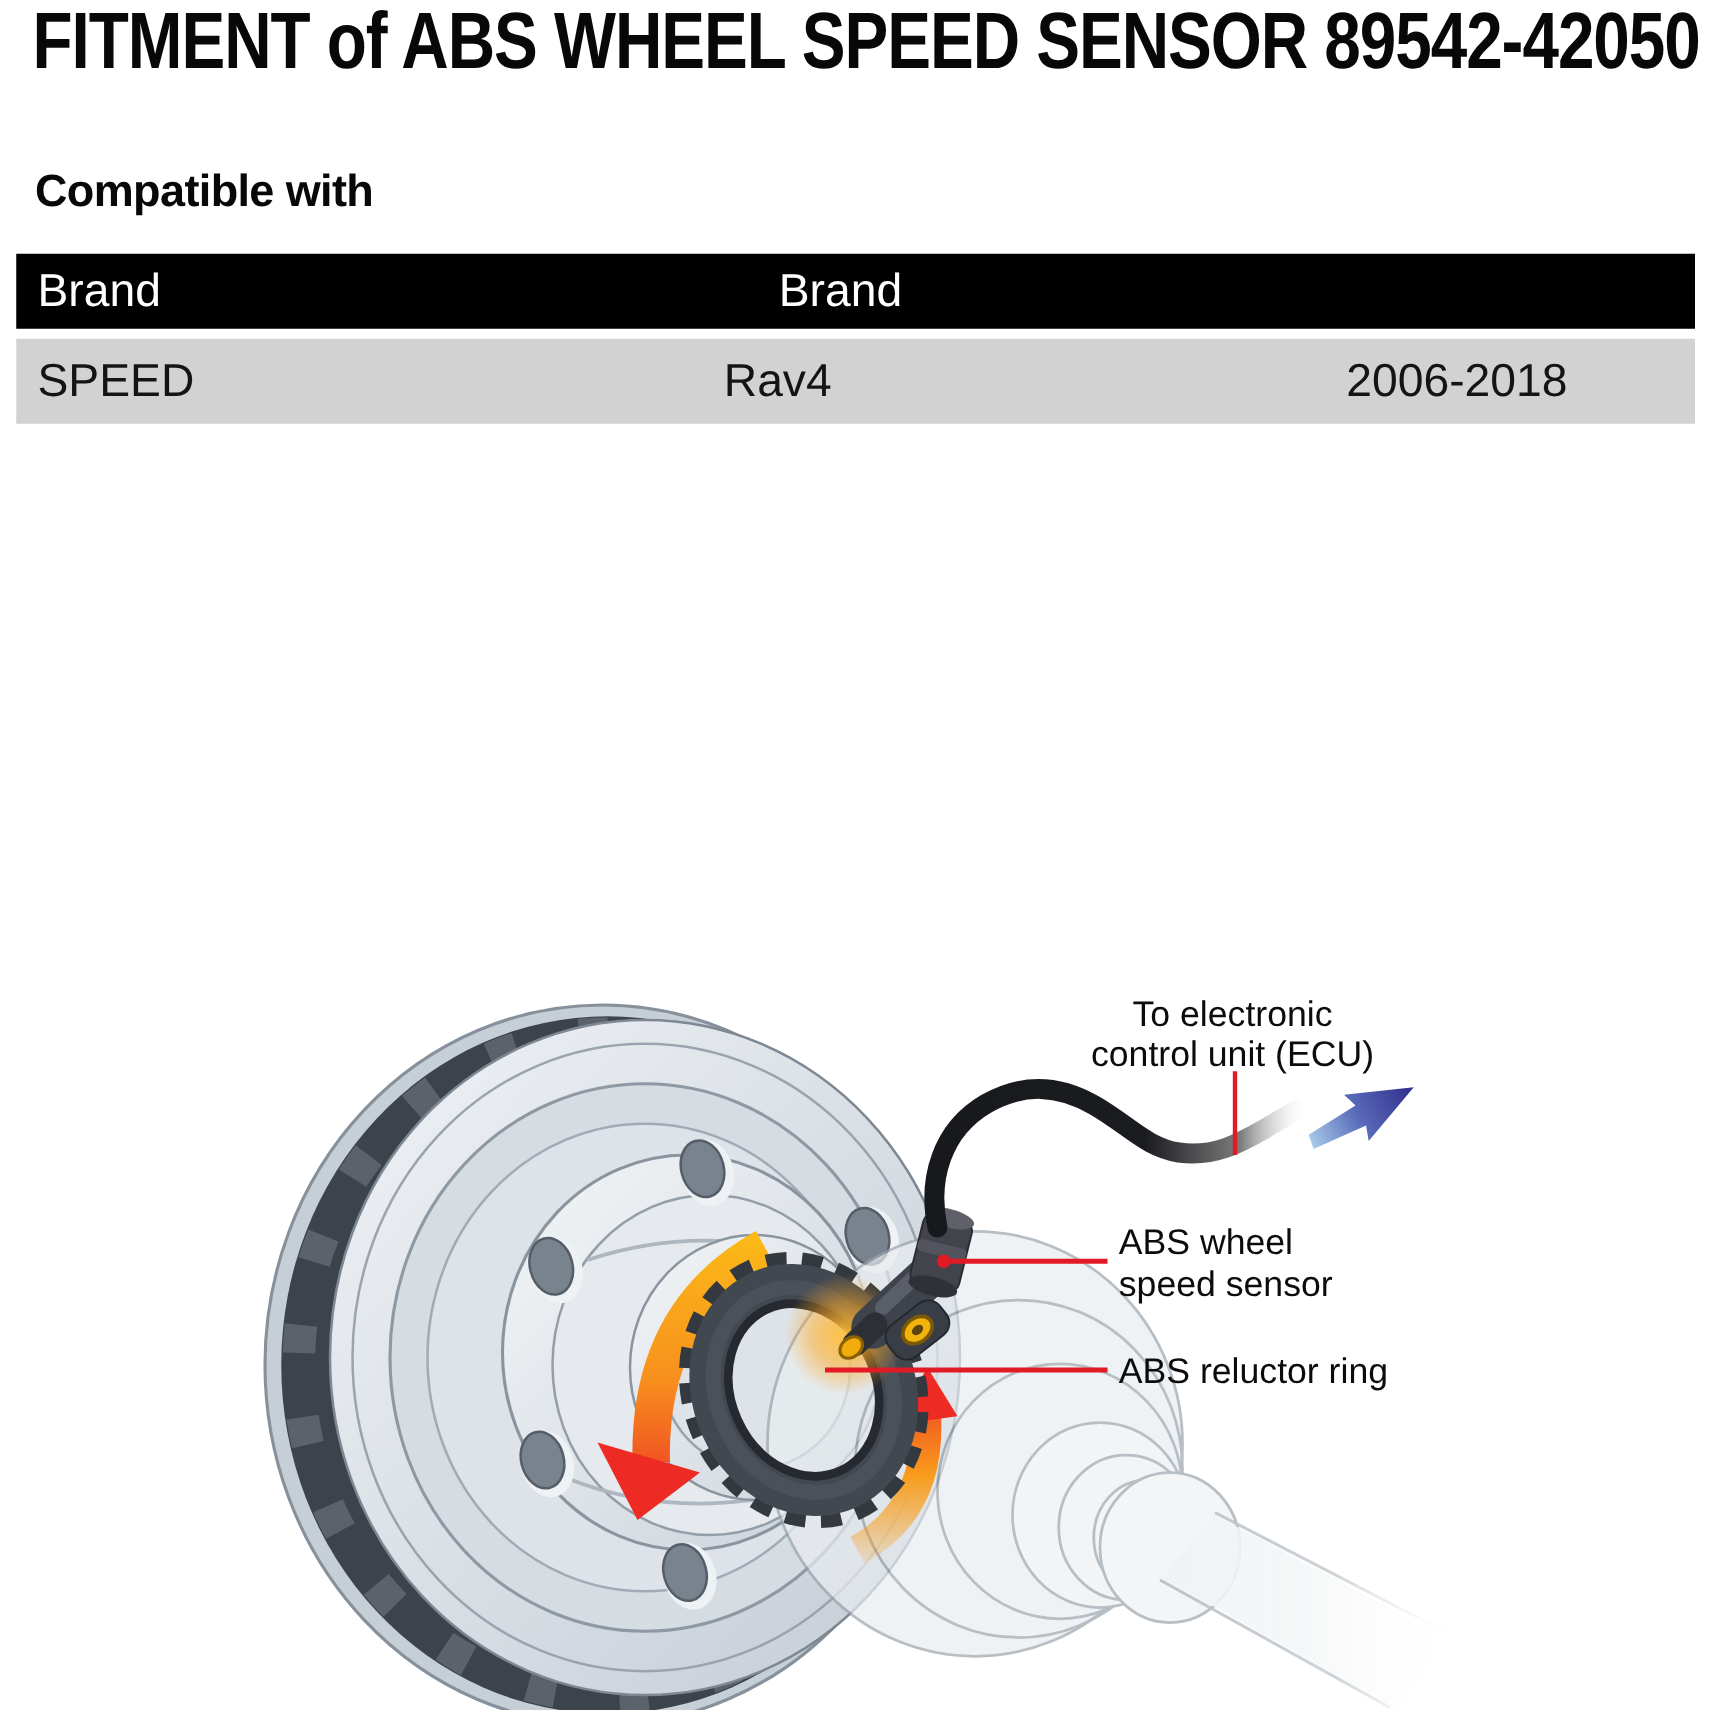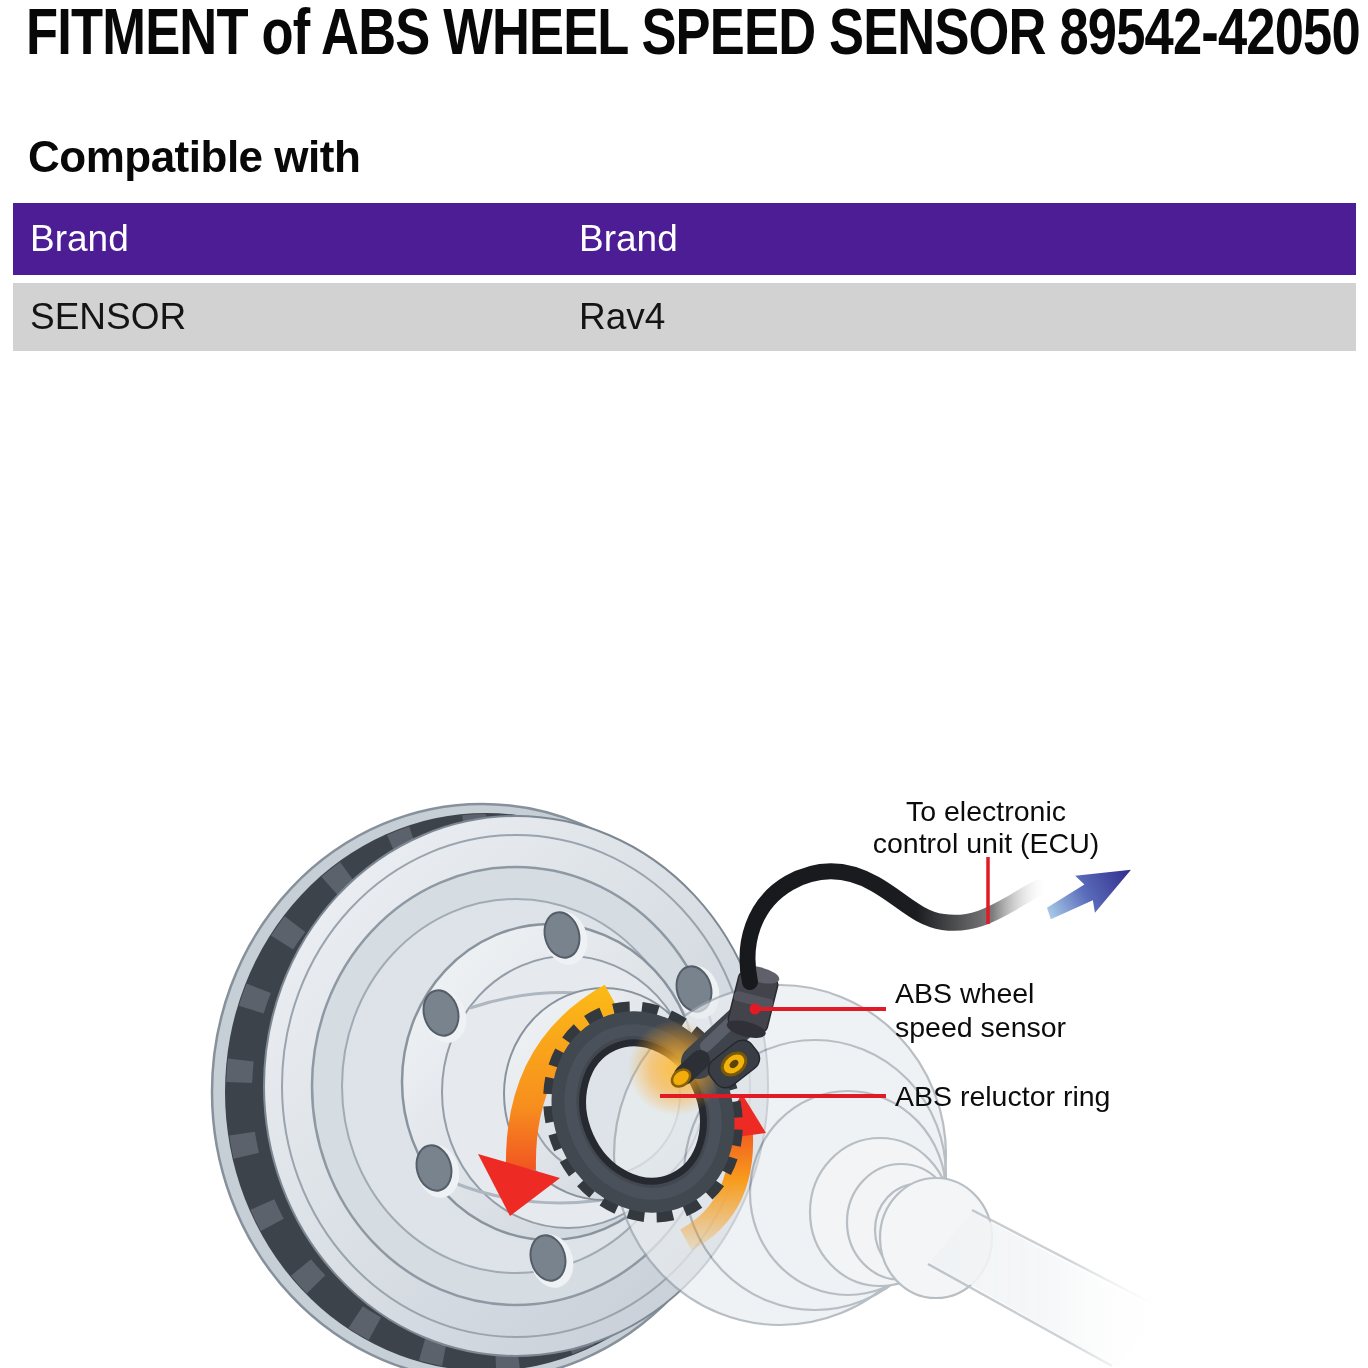--- a/index.html
+++ b/index.html
@@ -7,47 +7,48 @@
     width:1368px;height:1368px;background:#ffffff;position:relative;overflow:hidden;
     font-family:"Liberation Sans",sans-serif;color:#0b0b0b;
   }
   .page-title{
     position:absolute;left:26px;top:-4px;white-space:nowrap;
     font-size:64px;font-weight:bold;letter-spacing:-1px;line-height:72px;
     transform:scale(.82,1);transform-origin:0 50%;color:#080808;
   }
   .subheading{
     position:absolute;left:28px;top:132px;
-    font-size:44px;font-weight:bold;letter-spacing:-.5px;color:#080808;
+    font-size:36px;font-weight:bold;letter-spacing:-.5px;color:#080808;
   }
   .fitment-table{position:absolute;left:13px;top:203px;width:1343px;}
   .t-head,.t-row{
     display:grid;grid-template-columns:549px 498px 1fr;align-items:center;
     font-size:37px;
   }
-  .t-head{height:72px;background:#4c1d95;color:#ffffff;}
+  .t-head{height:60px;background:#000000;color:#ffffff;gap:44px;}
   .t-row{height:68px;background:#d2d2d2;color:#141414;margin-top:8px;}
   .cell{padding-left:17px;}
   svg.diagram{position:absolute;left:0;top:0;}
   svg text{font-family:"Liberation Sans",sans-serif;fill:#0c0c0c;}
 </style>
 </head>
 <body>
 
 <div class="page-title">FITMENT of ABS WHEEL SPEED SENSOR 89542-42050</div>
 <div class="subheading">Compatible with</div>
 
 <div class="fitment-table">
   <div class="t-head">
     <div class="cell">Brand</div>
     <div class="cell">Brand</div>
   </div>
   <div class="t-row">
-    <div class="cell">SENSOR</div>
+    <div class="cell">SPEED</div>
     <div class="cell">Rav4</div>
+    <div class="cell">2006-2018</div>
   </div>
 </div>
 
 <svg class="diagram" width="1368" height="1368" viewBox="0 0 1368 1368">
   <defs>
     <linearGradient id="gFace" x1="0" y1="0" x2="1" y2="1">
       <stop offset="0" stop-color="#f0f3f6"></stop>
         <stop offset="1" stop-color="#c3cbd4"></stop>
     </linearGradient>
     <linearGradient id="gHub" x1="0" y1="0" x2="1" y2="1">

